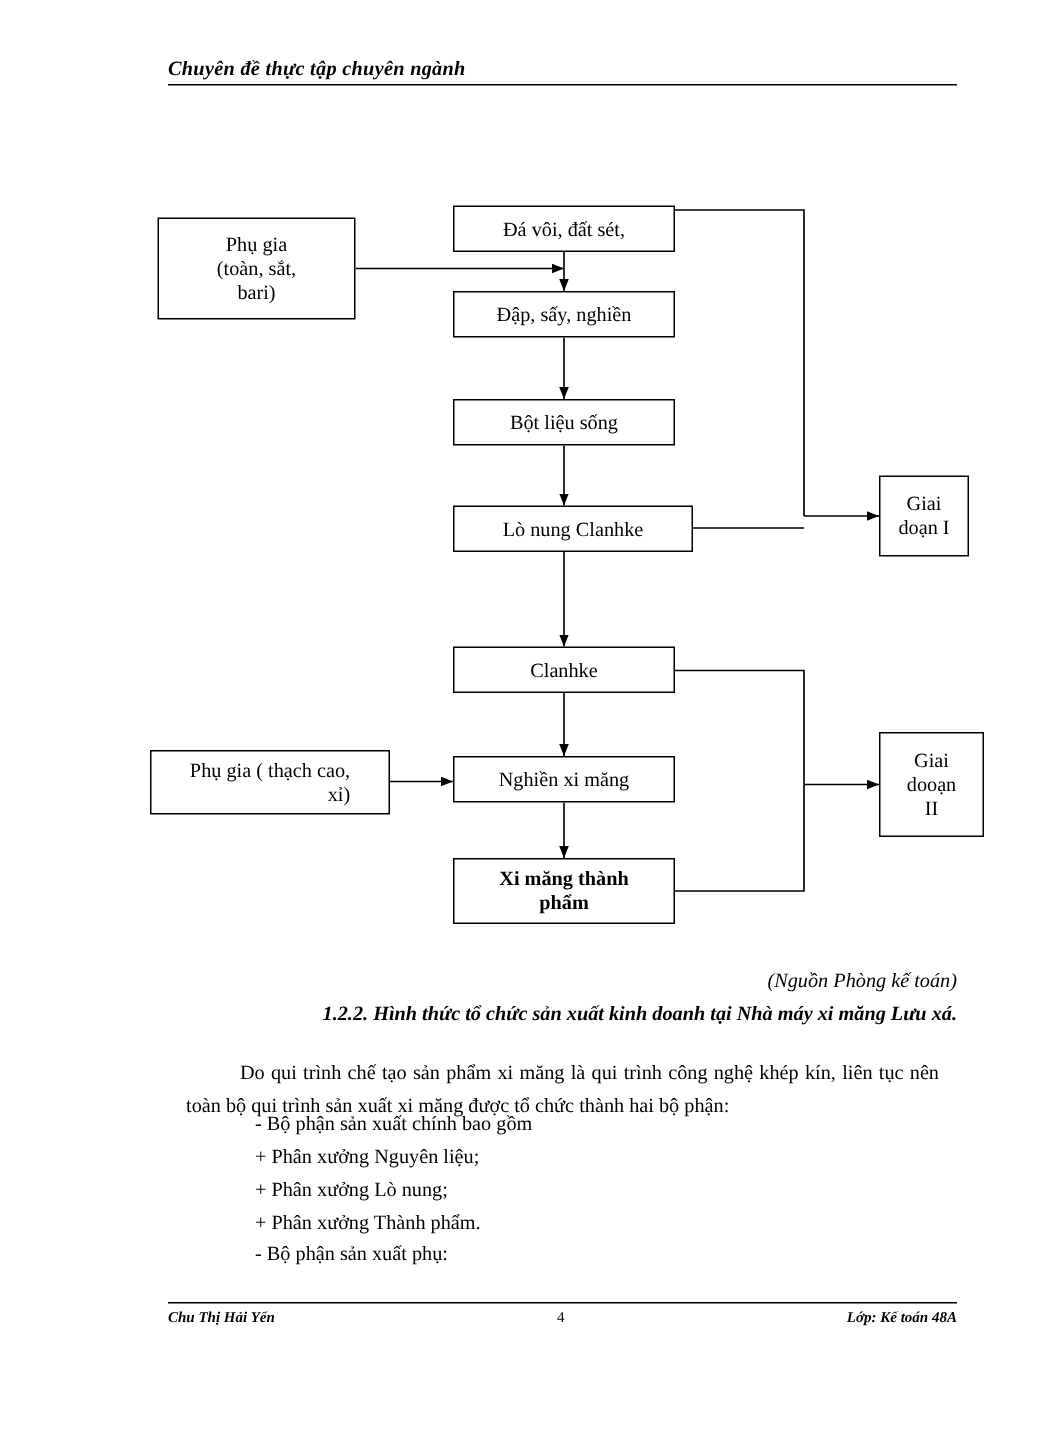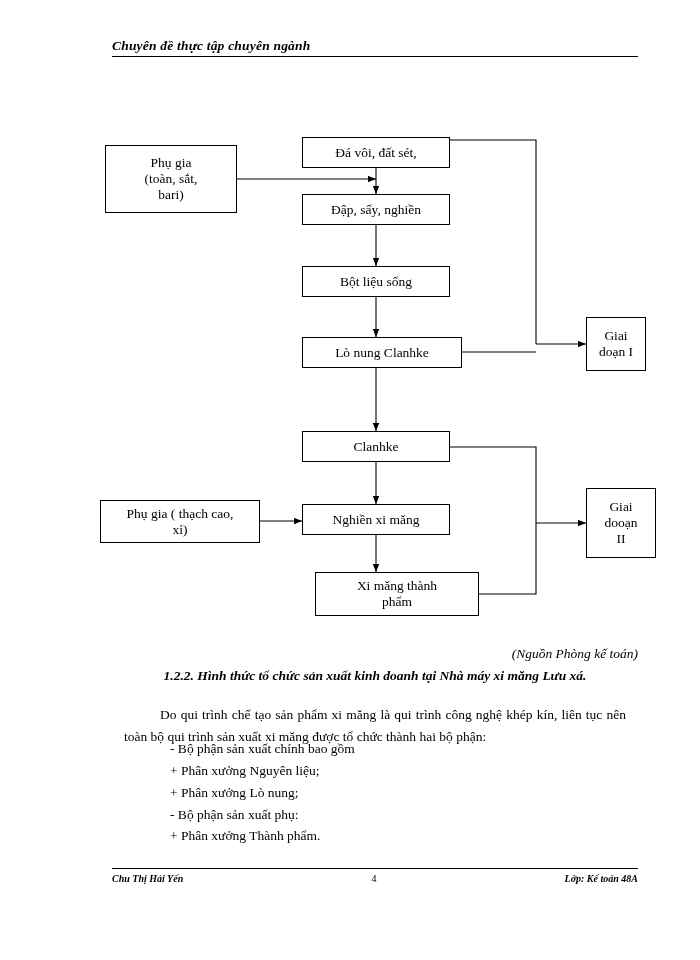--- a/index.html
+++ b/index.html
@@ -67,46 +67,46 @@
     padding: 2px 4px;
   }
 
   
   .n-limestone { left: 302px; top: 24px;  width: 148px; height: 31px; margin-top: 13px; }
   .n-crush     { left: 302px; top: 94px;  width: 148px; height: 31px; }
   .n-rawmeal   { left: 302px; top: 166px; width: 148px; height: 31px; }
   .n-kiln      { left: 302px; top: 237px; width: 160px; height: 31px; }
   .n-clinker   { left: 302px; top: 331px; width: 148px; height: 31px; }
   .n-grind     { left: 302px; top: 404px; width: 148px; height: 31px; }
-  .n-product   { left: 315px; top: 472px; width: 164px; height: 44px; }
+  .n-product   { left: 302px; top: 472px; width: 148px; height: 44px; font-weight: bold; }
 
   
   .n-additive1 { left: 105px; top: 45px;  width: 132px; height: 68px; }
-  .n-additive2 { left: 100px; top: 400px; width: 160px; height: 43px; text-align: center; justify-content: center; }
+  .n-additive2 { left: 100px; top: 400px; width: 160px; height: 43px; text-align: right; justify-content: center; }
 
   
   .n-stage1 { left: 586px; top: 217px; width: 60px; height: 54px; }
   .n-stage2 { left: 586px; top: 388px; width: 70px; height: 70px; }
 
   
   .source-note {
     position: absolute;
     left: 112px;
     top: 646px;
     width: 526px;
     text-align: right;
     font-style: italic;
     font-size: 13.5px;
   }
   .section-heading {
     position: absolute;
     left: 112px;
     top: 668px;
     width: 526px;
-    text-align: center;
+    text-align: right;
     font-weight: bold;
     font-style: italic;
     font-size: 13.5px;
     white-space: nowrap;
   }
   .body-block {
     position: absolute;
     left: 112px;
     top: 692px;
     width: 526px;
@@ -227,22 +227,22 @@
   <div class="section-heading">1.2.2. Hình  thức tổ chức sản xuất kinh doanh tại Nhà máy xi măng Lưu xá.</div>
 
   <div class="body-block">
     <p>Do qui trình chế tạo sản phẩm  xi măng là qui trình công nghệ khép kín, liên tục nên toàn bộ qui trình sản xuất xi măng được tổ chức thành hai bộ phận:</p>
   </div>
 
   <div class="body-list">
     <div class="li">- Bộ phận sản xuất chính bao gồm</div>
     <div class="li">+ Phân xưởng Nguyên  liệu;</div>
     <div class="li">+ Phân xưởng Lò nung;</div>
+    <div class="li">+ Phân xưởng Thành  phẩm.</div>
     <div class="li">- Bộ phận sản xuất phụ:</div>
-    <div class="li">+ Phân xưởng Thành  phẩm.</div>
   </div>
 
   <div class="doc-footer">
     <div class="footer-rule"></div>
     <div class="footer-row">
       <span class="f-left">Chu  Thị Hải Yến</span>
       <span class="f-center">4</span>
       <span class="f-right">Lớp: Kế toán 48A</span>
     </div>
   </div>

